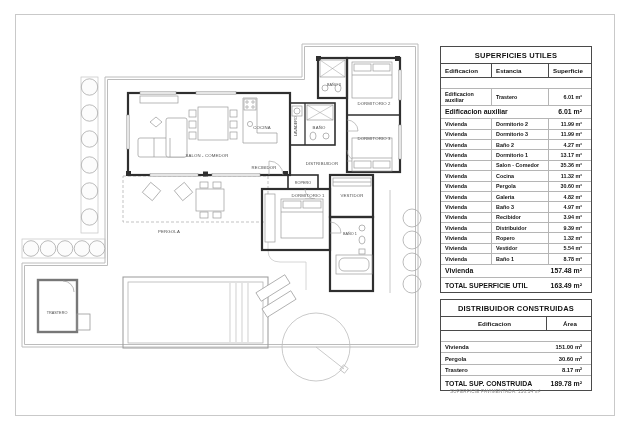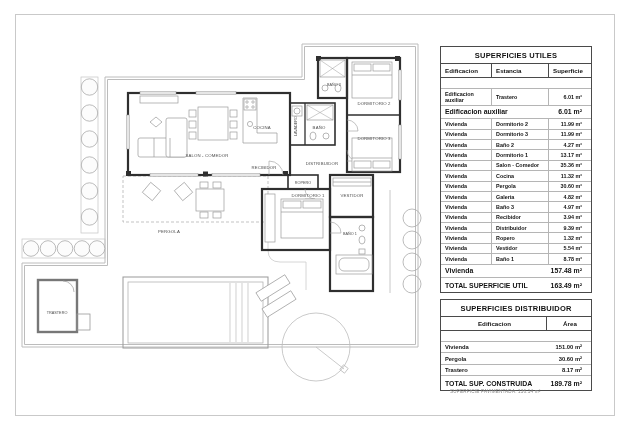--- a/index.html
+++ b/index.html
@@ -347,21 +347,21 @@
       <span>Vivienda</span>
       <span>157.48 m²</span>
     </div>
     <div class="t-total">
       <span>TOTAL SUPERFICIE UTIL</span>
       <span>163.49 m²</span>
     </div>
   </div>
 
   <div class="tbl" id="tbl-constr">
-    <div class="t-title">SUPERFICIES DISTRIBUIDOR</div>
+    <div class="t-title">DISTRIBUIDOR CONSTRUIDAS</div>
     <div class="t-cols">
       <span>Edificacion</span>
       <span>Área</span>
     </div>
     <div class="t-gap"></div>
     <div class="t-row2" style="border-top:1px solid #b5b5b5;">
       <span>Vivienda</span>
       <span>151.00 m²</span>
     </div>
     <div class="t-row2">

